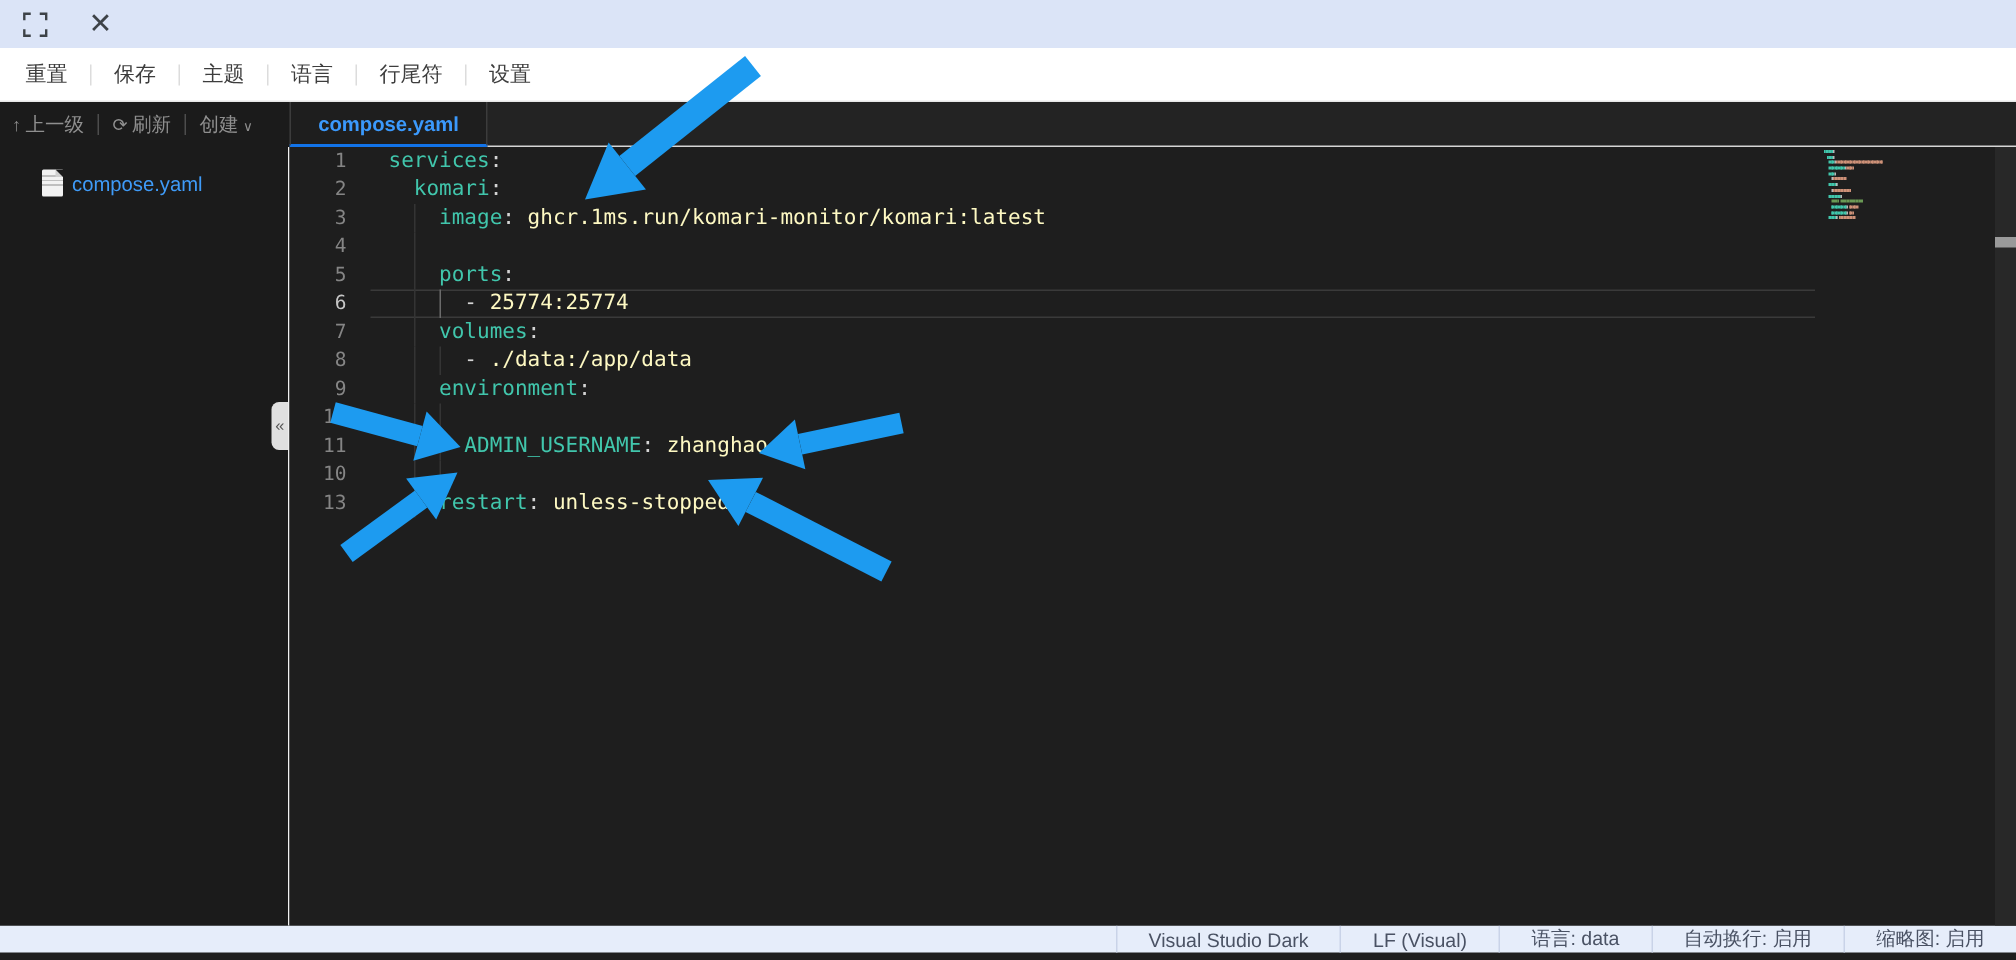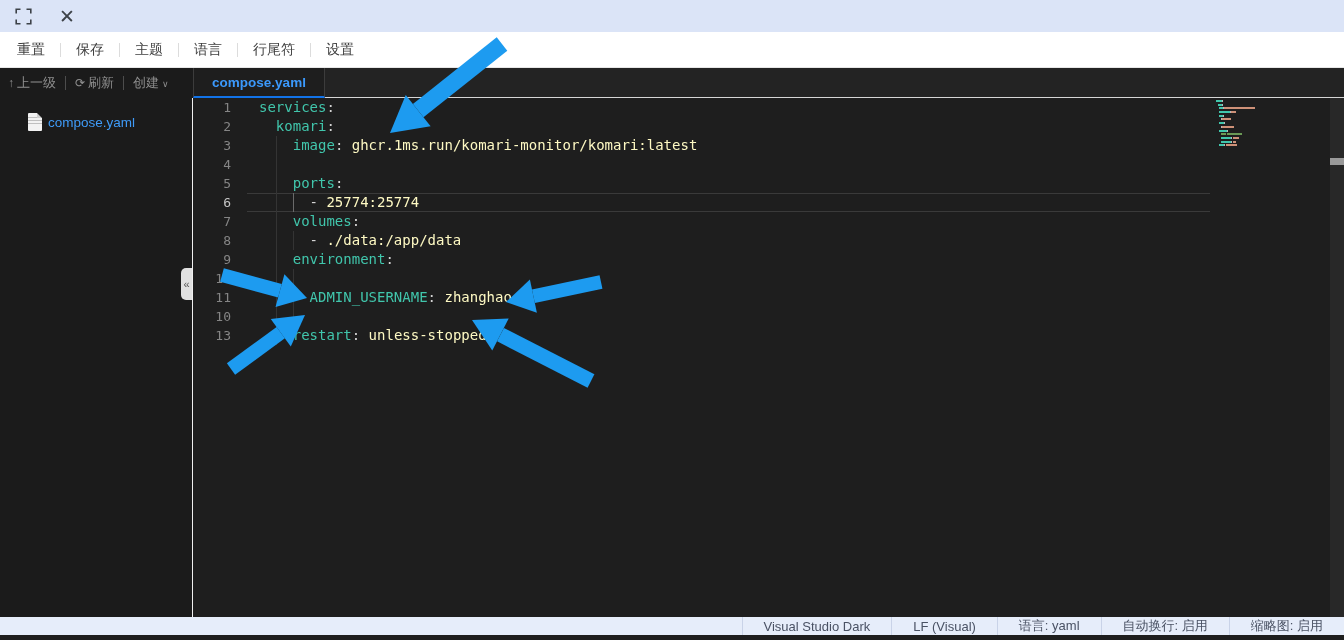--- a/index.html
+++ b/index.html
@@ -518,21 +518,21 @@
           <div class="scroll-thumb"></div>
         </div>
       </div>
     </div>
 
   </div>
 
   <div class="statusbar">
       <div class="status-item">Visual Studio Dark</div>
       <div class="status-item">LF (Visual)</div>
-      <div class="status-item">语言: yaml</div>
+      <div class="status-item">语言: data</div>
       <div class="status-item">自动换行: 启用</div>
       <div class="status-item">缩略图: 启用</div>
     </div>
 
   <svg id="arrow-layer" width="1344" height="640" viewBox="0 0 1344 640">
       <line x1="502" y1="44" x2="418.1847799818269" y2="110.60316590729825" stroke="#1d9bf0" stroke-width="17"></line>
       <polygon points="390,133 405.7420943747704,94.94495480628329 430.62746558888347,126.2613770083132" fill="#1d9bf0"></polygon>
       <line x1="222" y1="275" x2="279.9719907602022" y2="290.68653867629" stroke="#1d9bf0" stroke-width="14"></line>
       <polygon points="307,298 275.5316749565211,307.0964014290244 284.41230656388325,274.2766759235556" fill="#1d9bf0"></polygon>
       <line x1="601" y1="282" x2="533.3993939796289" y2="296.2317065306044" stroke="#1d9bf0" stroke-width="14"></line>

